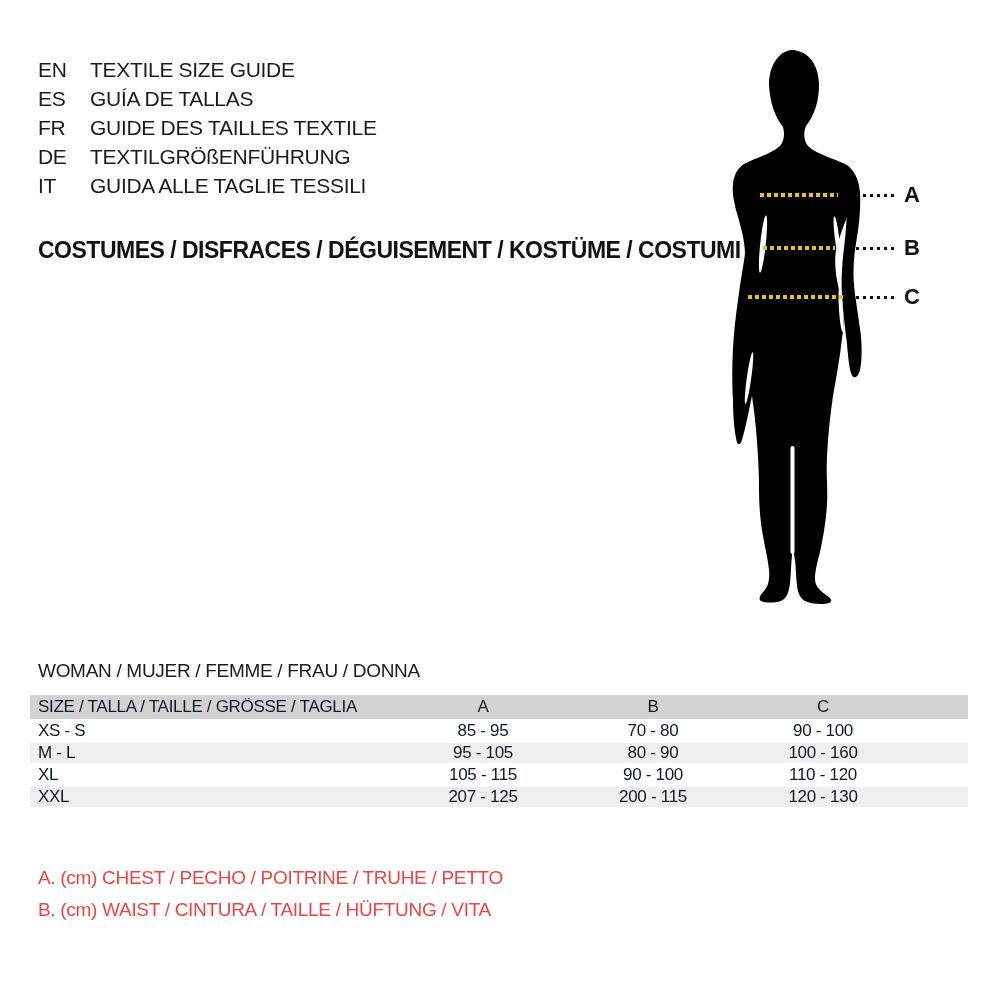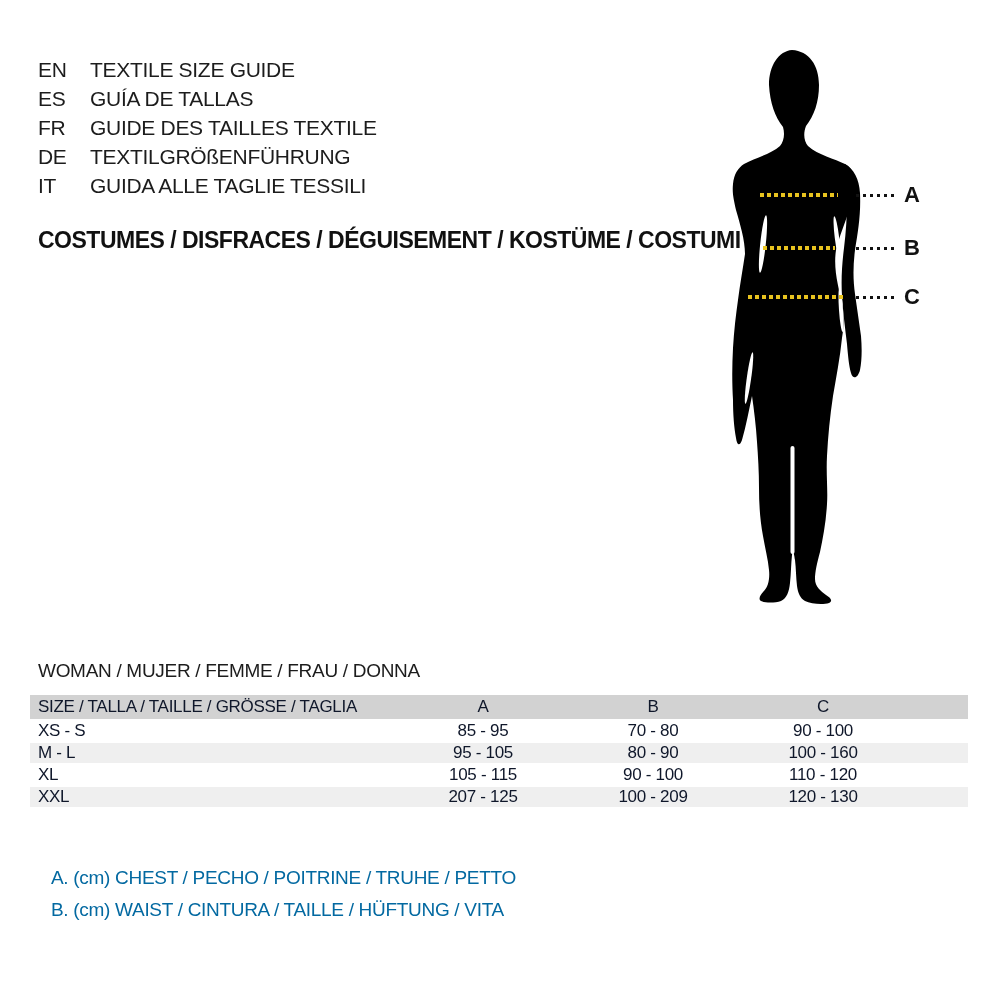--- a/index.html
+++ b/index.html
@@ -19,21 +19,21 @@
     width: 52px; font-size: 21px; font-weight: 500;
     letter-spacing: -0.3px; color: #1c1c1c;
   }
   .lang-label {
     font-size: 21px; font-weight: 400;
     letter-spacing: -0.3px; color: #1c1c1c; white-space: nowrap;
   }
 
   
   .category-title {
-    position: absolute; left: 38px; top: 227px;
+    position: absolute; left: 38px; top: 237px;
     font-size: 23px; font-weight: 700; letter-spacing: -0.5px;
     color: #111; white-space: nowrap;
   }
 
   
   .figure-wrap { position: absolute; left: 695px; top: 48px; width: 200px; height: 562px; }
   .figure-wrap svg { display: block; width: 200px; height: 562px; }
 
   .measure-line-yellow {
     position: absolute; height: 4px; z-index: 3;
@@ -67,23 +67,22 @@
   .size-table thead th { height: 25px; background: var(--hdr); font-weight: 500; }
   .size-table .col-size { text-align: left; padding-left: 8px; }
   .size-table .col-num { text-align: center; }
   .size-table tbody tr:nth-child(even) td { background: var(--stripe); }
   .size-table tbody tr td { border-top: 2px solid #ffffff; }
 
   
   .legend { position: absolute; left: 38px; top: 862px; }
   .legend-row {
     height: 32px; display: flex; align-items: center;
-    font-size: 19px; font-weight: 500; letter-spacing: -0.3px; color: #0369a1;
+    font-size: 19px; font-weight: 500; letter-spacing: -0.3px; color: #ef4444;
     white-space: nowrap;
-    margin-left: 13px;
   }
 </style>
 </head>
 <body>
 
 <div class="page">
 
   <div class="lang-list">
     <div class="lang-row">
       <span class="lang-code">EN</span>
@@ -227,21 +226,21 @@
       <tr>
         <td class="col-size">XL</td>
         <td class="col-num">105 - 115</td>
         <td class="col-num">90 - 100</td>
         <td class="col-num">110 - 120</td>
         <td></td>
       </tr>
       <tr>
         <td class="col-size">XXL</td>
         <td class="col-num">207 - 125</td>
-        <td class="col-num">100 - 209</td>
+        <td class="col-num">200 - 115</td>
         <td class="col-num">120 - 130</td>
         <td></td>
       </tr>
     </tbody>
   </table>
 
   <div class="legend">
     <div class="legend-row">A. (cm) CHEST / PECHO / POITRINE / TRUHE / PETTO</div>
     <div class="legend-row">B. (cm) WAIST / CINTURA / TAILLE / HÜFTUNG / VITA</div>
   </div>

